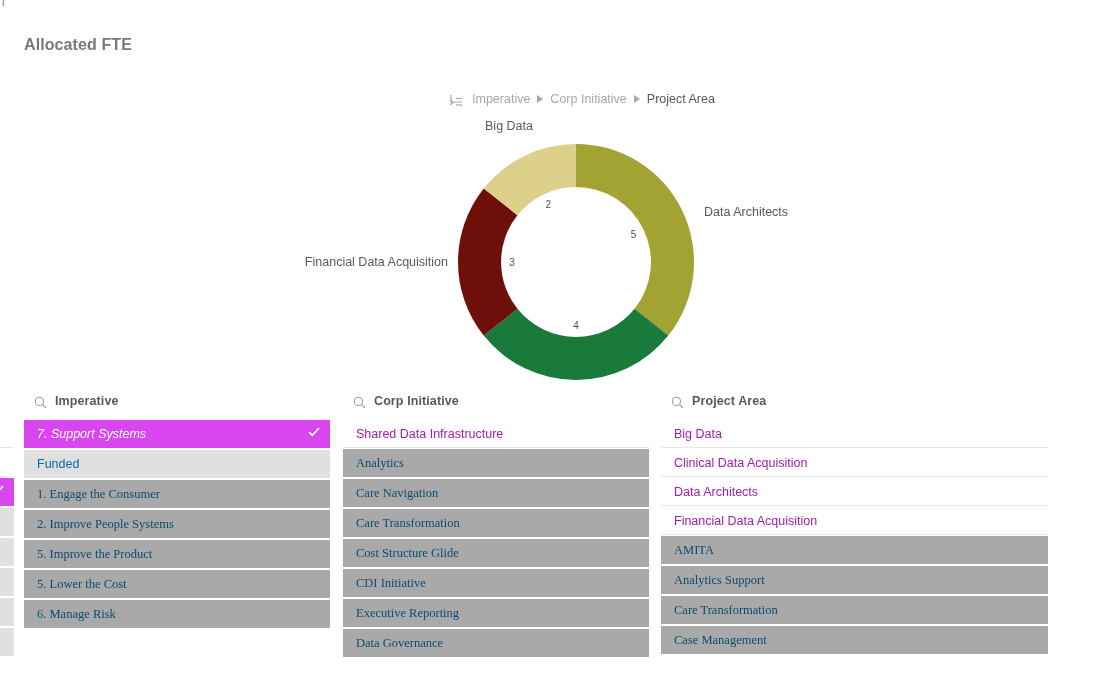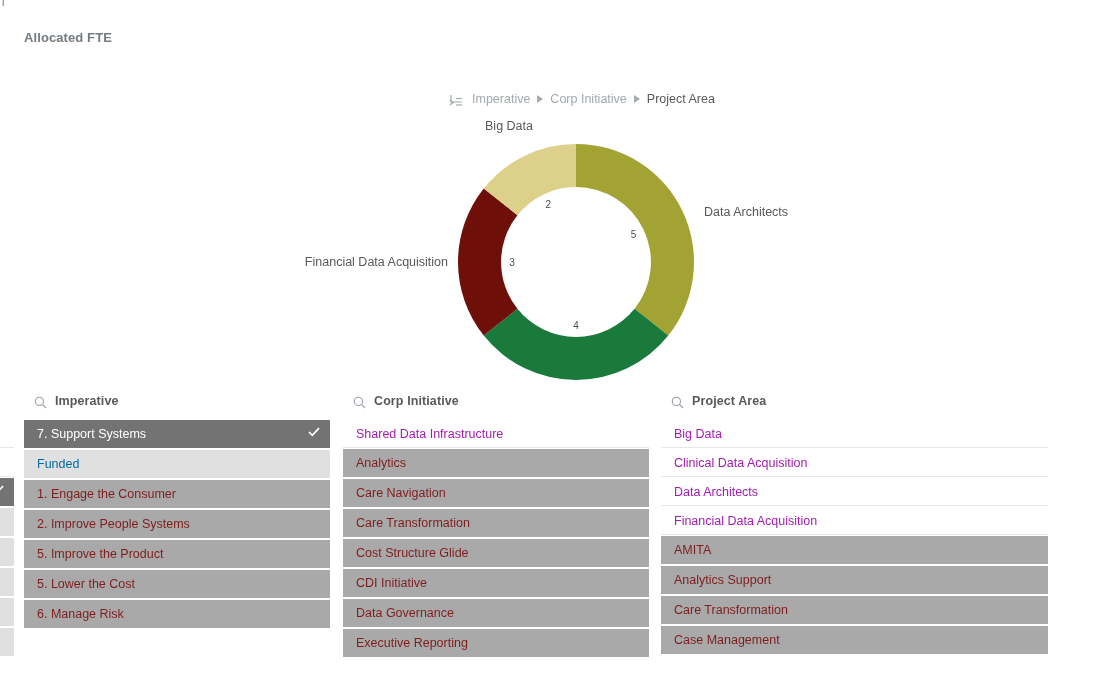--- a/index.html
+++ b/index.html
@@ -34,22 +34,22 @@
     position: absolute;
     left: 0px;
     top: 22px;
     width: 1110px;
     height: 358px;
     background: #ffffff;
   }
   .chart-title {
     position: absolute;
     left: 24px;
-    top: 8px;
-    font-size: 13px;
+    top: 14px;
+    font-size: 16px;
     font-weight: bold;
     color: #737a80;
     letter-spacing: 0.1px;
   }
 
   
   .breadcrumb {
     position: absolute;
     left: 449px;
     top: 70px;
@@ -148,30 +148,32 @@
     box-sizing: border-box;
     margin-bottom: 2px;
     position: relative;
     white-space: nowrap;
     overflow: hidden;
     text-overflow: ellipsis;
     padding-right: 26px;
   }
   
   .lb-row.selected {
-    background: #737373;
+    background: #d946ef;
     color: #ffffff;
+    font-style: italic;
   }
   .lb-row.alternative {
     background: #e0e0e0;
     color: #0369a1;
   }
   .lb-row.excluded {
     background: #a9a9a9;
-    color: #7f1d1d;
+    color: #0c4a6e;
+    font-family: Liberation Serif, serif;
   }
   .lb-row.optional {
     background: #ffffff;
     color: #a21caf;
     border-bottom: 1px solid #e8e8e8;
     margin-bottom: 1px;
   }
   .tick {
     position: absolute;
     right: 10px;
@@ -286,22 +288,22 @@
       </span>
       <span class="pane-title">Corp Initiative</span>
     </div>
     <div class="pane-list" id="list-1">
         <div class="lb-row optional"><span>Shared Data Infrastructure</span></div>
         <div class="lb-row excluded"><span>Analytics</span></div>
         <div class="lb-row excluded"><span>Care Navigation</span></div>
         <div class="lb-row excluded"><span>Care Transformation</span></div>
         <div class="lb-row excluded"><span>Cost Structure Glide</span></div>
         <div class="lb-row excluded"><span>CDI Initiative</span></div>
+        <div class="lb-row excluded"><span>Executive Reporting</span></div>
         <div class="lb-row excluded"><span>Data Governance</span></div>
-        <div class="lb-row excluded"><span>Executive Reporting</span></div>
       </div>
   </div>
 
   <div class="pane" id="pane-2" style="left:661px; width:387px;">
     <div class="pane-head">
       <span class="search-icon">
         <svg viewBox="0 0 13 13" width="13" height="13" aria-hidden="true">
           <circle cx="5.4" cy="5.4" r="4.1" fill="none" stroke="#9aa0a6" stroke-width="1.1"></circle>
           <line x1="8.5" y1="8.5" x2="12" y2="12" stroke="#9aa0a6" stroke-width="1.1"></line>
         </svg>

